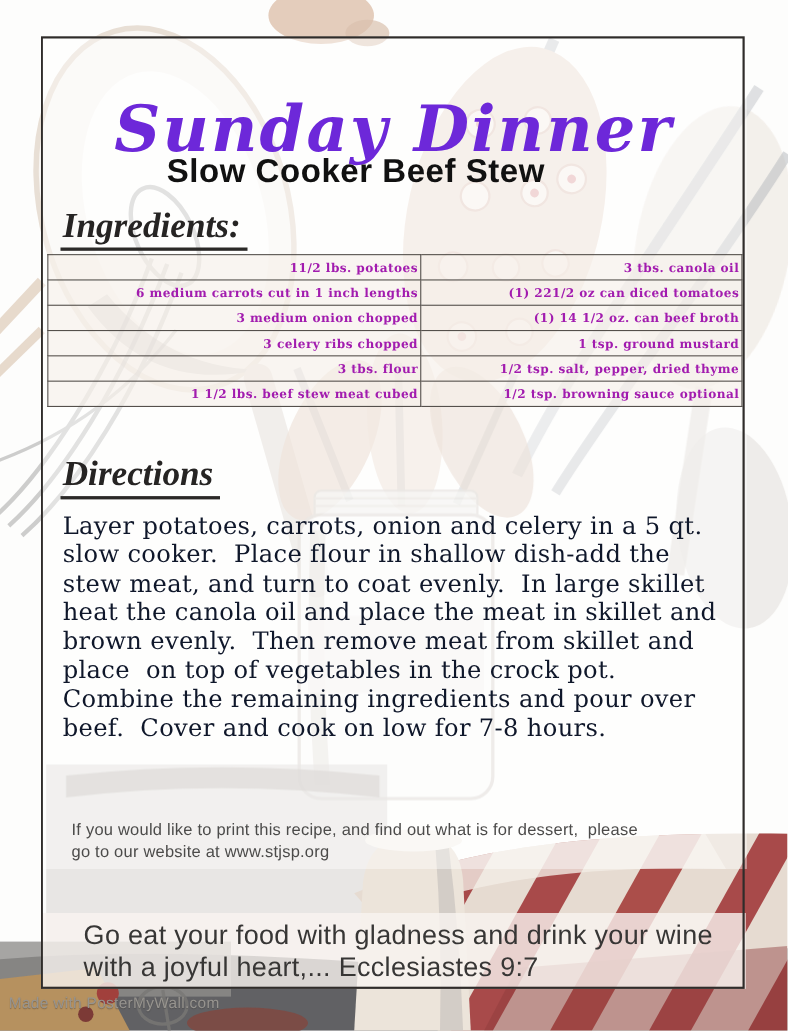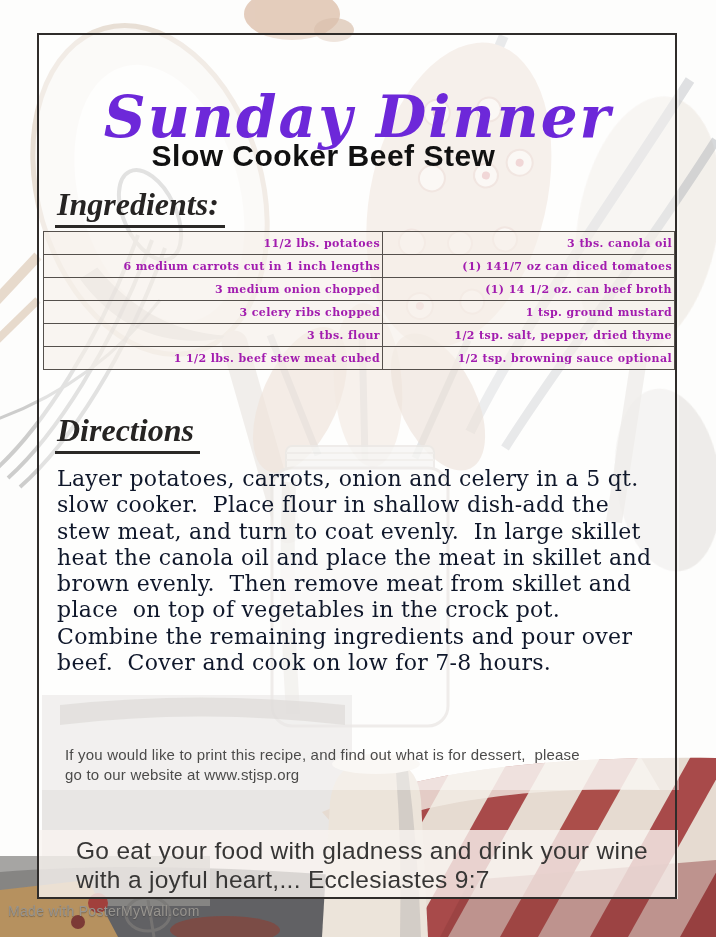--- a/index.html
+++ b/index.html
@@ -206,21 +206,21 @@
 <div class="abs txt sec-head ing-head">Ingredients:</div>
 
 <table class="ing">
   <tbody>
     <tr>
       <td class="colL">11/2 lbs. potatoes</td>
       <td>3 tbs. canola oil</td>
     </tr>
     <tr>
       <td class="colL">6 medium carrots cut in 1 inch lengths</td>
-      <td>(1) 141/7 oz can diced tomatoes</td>
+      <td>(1) 221/2 oz can diced tomatoes</td>
     </tr>
     <tr>
       <td class="colL">3 medium onion chopped</td>
       <td>(1) 14 1/2 oz. can beef broth</td>
     </tr>
     <tr>
       <td class="colL">3 celery ribs chopped</td>
       <td>1 tsp. ground mustard</td>
     </tr>
     <tr>

